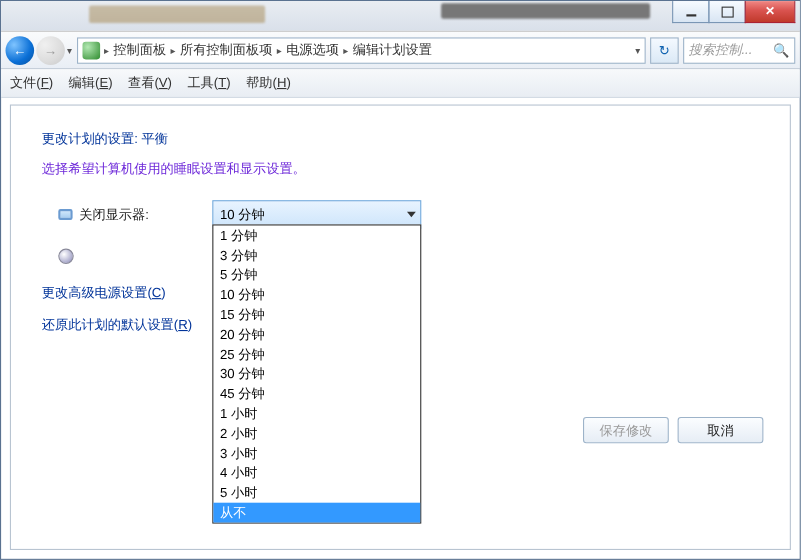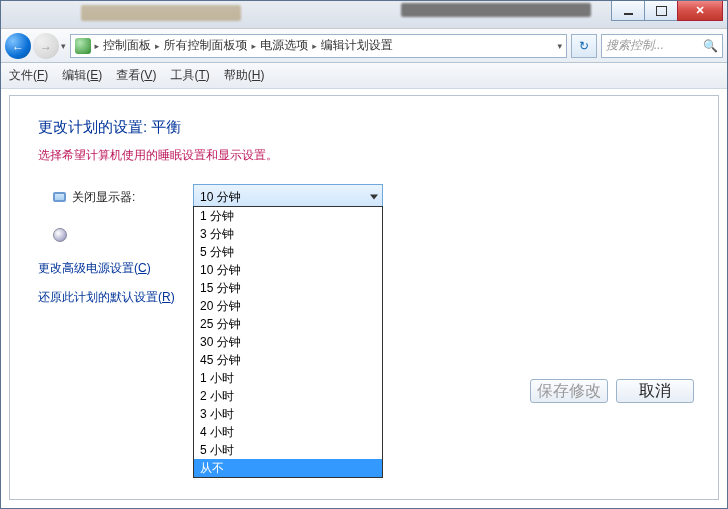--- a/index.html
+++ b/index.html
@@ -96,21 +96,21 @@
   .crumb .sep { font-size: 9px; color: #555; }
   .addr-right { margin-left: auto; display: flex; align-items: center; gap: 6px; }
   .refresh-box {
     width: 26px; height: 24px;
     border: 1px solid #9db3c9;
     display: flex; align-items: center; justify-content: center;
     background: linear-gradient(#f4f9ff,#dbe9f6);
     color: #1063b0;
   }
   .searchbox {
-    width: 122px; height: 24px;
+    width: 102px; height: 24px;
     border: 1px solid #9db3c9;
     background: #fff;
     display: flex; align-items: center;
     padding: 0 4px;
     color: #9a9a9a; font-style: italic;
   }
   .searchbox .mag { margin-left: auto; color: #4b88c8; font-style: normal; }
 
   .menubar {
     height: 26px;
@@ -122,23 +122,23 @@
   .menu-item { color: #333; font-size: 12px; }
   .menu-item u { text-decoration: underline; }
 
   .content {
     position: absolute; left: 8px; right: 8px; top: 94px; bottom: 8px;
     border: 1px solid #b8c4d1;
     background: #fff;
     padding: 22px 28px;
   }
   .heading {
-    color: #003399; font-size: 15px; margin-bottom: 10px;
-  }
-  .sub { color: #be185d; margin-bottom: 20px; }
+    color: #003399; font-size: 12px; margin-bottom: 10px;
+  }
+  .sub { color: #6d28d9; margin-bottom: 20px; }
   .row {
     display: flex; align-items: center; margin-bottom: 18px;
   }
   .row .lbl { width: 155px; display: flex; align-items: center; gap: 6px; color: #222; padding-left: 15px; }
   .ico { width: 16px; height: 16px; display:inline-block; }
   .ico.display {
     border: 2px solid #6b9bd1; border-radius: 2px;
     background: linear-gradient(#cfe6fb,#a8cef0);
     width: 13px; height: 10px;
   }
@@ -186,21 +186,21 @@
 
   .footer-btns {
     position: absolute; right: 24px; bottom: 96px;
     display: flex; gap: 8px;
   }
   .btn {
     min-width: 78px; height: 24px;
     border: 1px solid #9db3c9;
     background: linear-gradient(#fbfdff,#e6edf5);
     display: inline-flex; align-items: center; justify-content:center;
-    font-size: 16px; color: #222; border-radius: 3px;
+    font-size: 12px; color: #222; border-radius: 3px;
   }
   .btn.disabled { color: #9a9a9a; }
 </style>
 </head>
 <body>
 
 <div class="window">
 
   <div class="titlebar">
     <div class="title-left-blur"></div>

